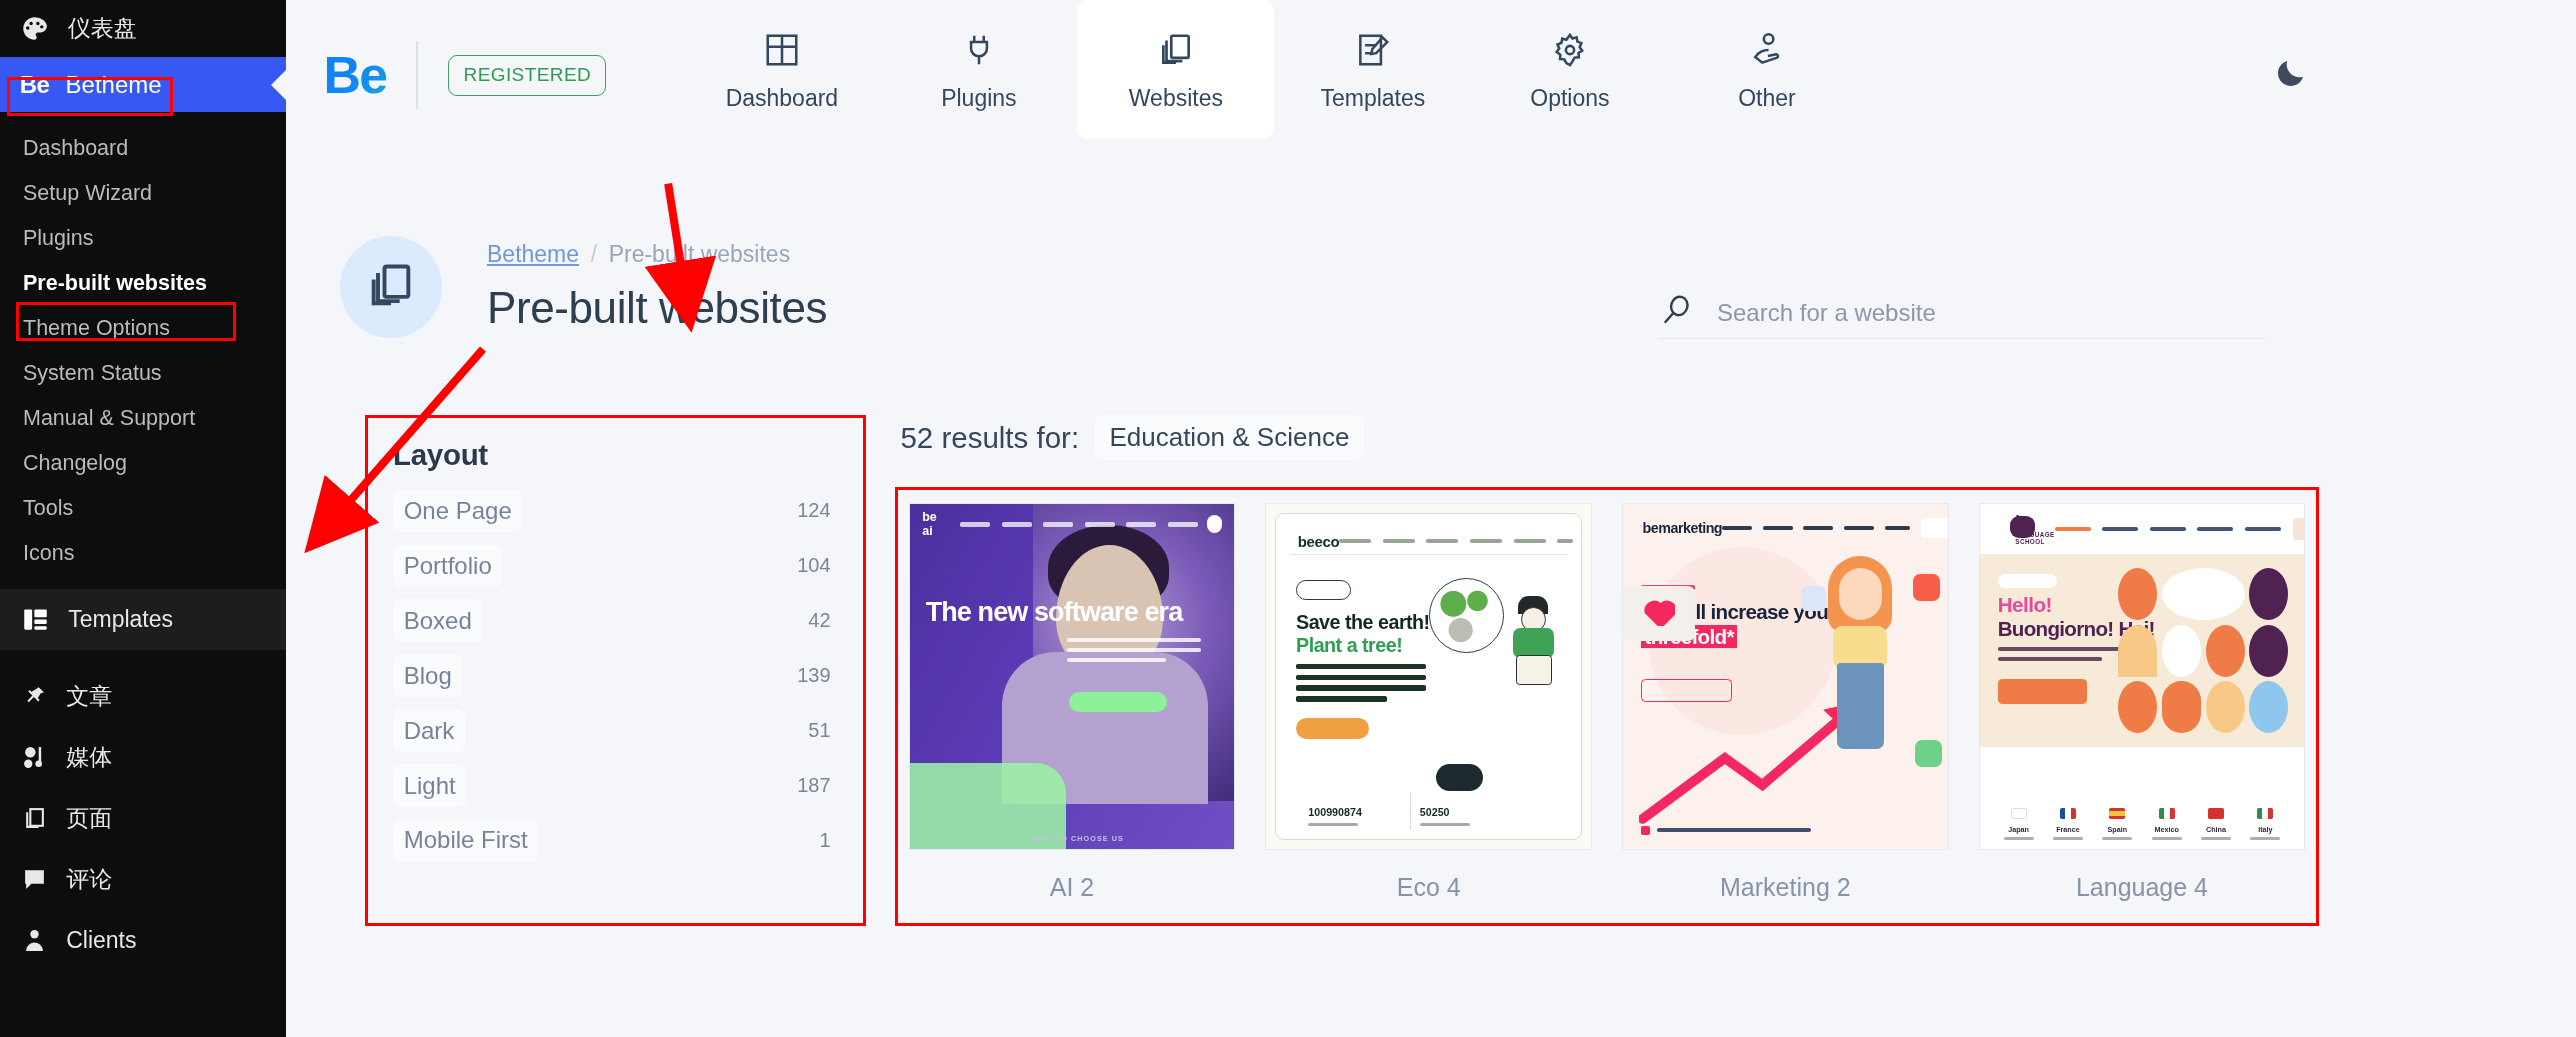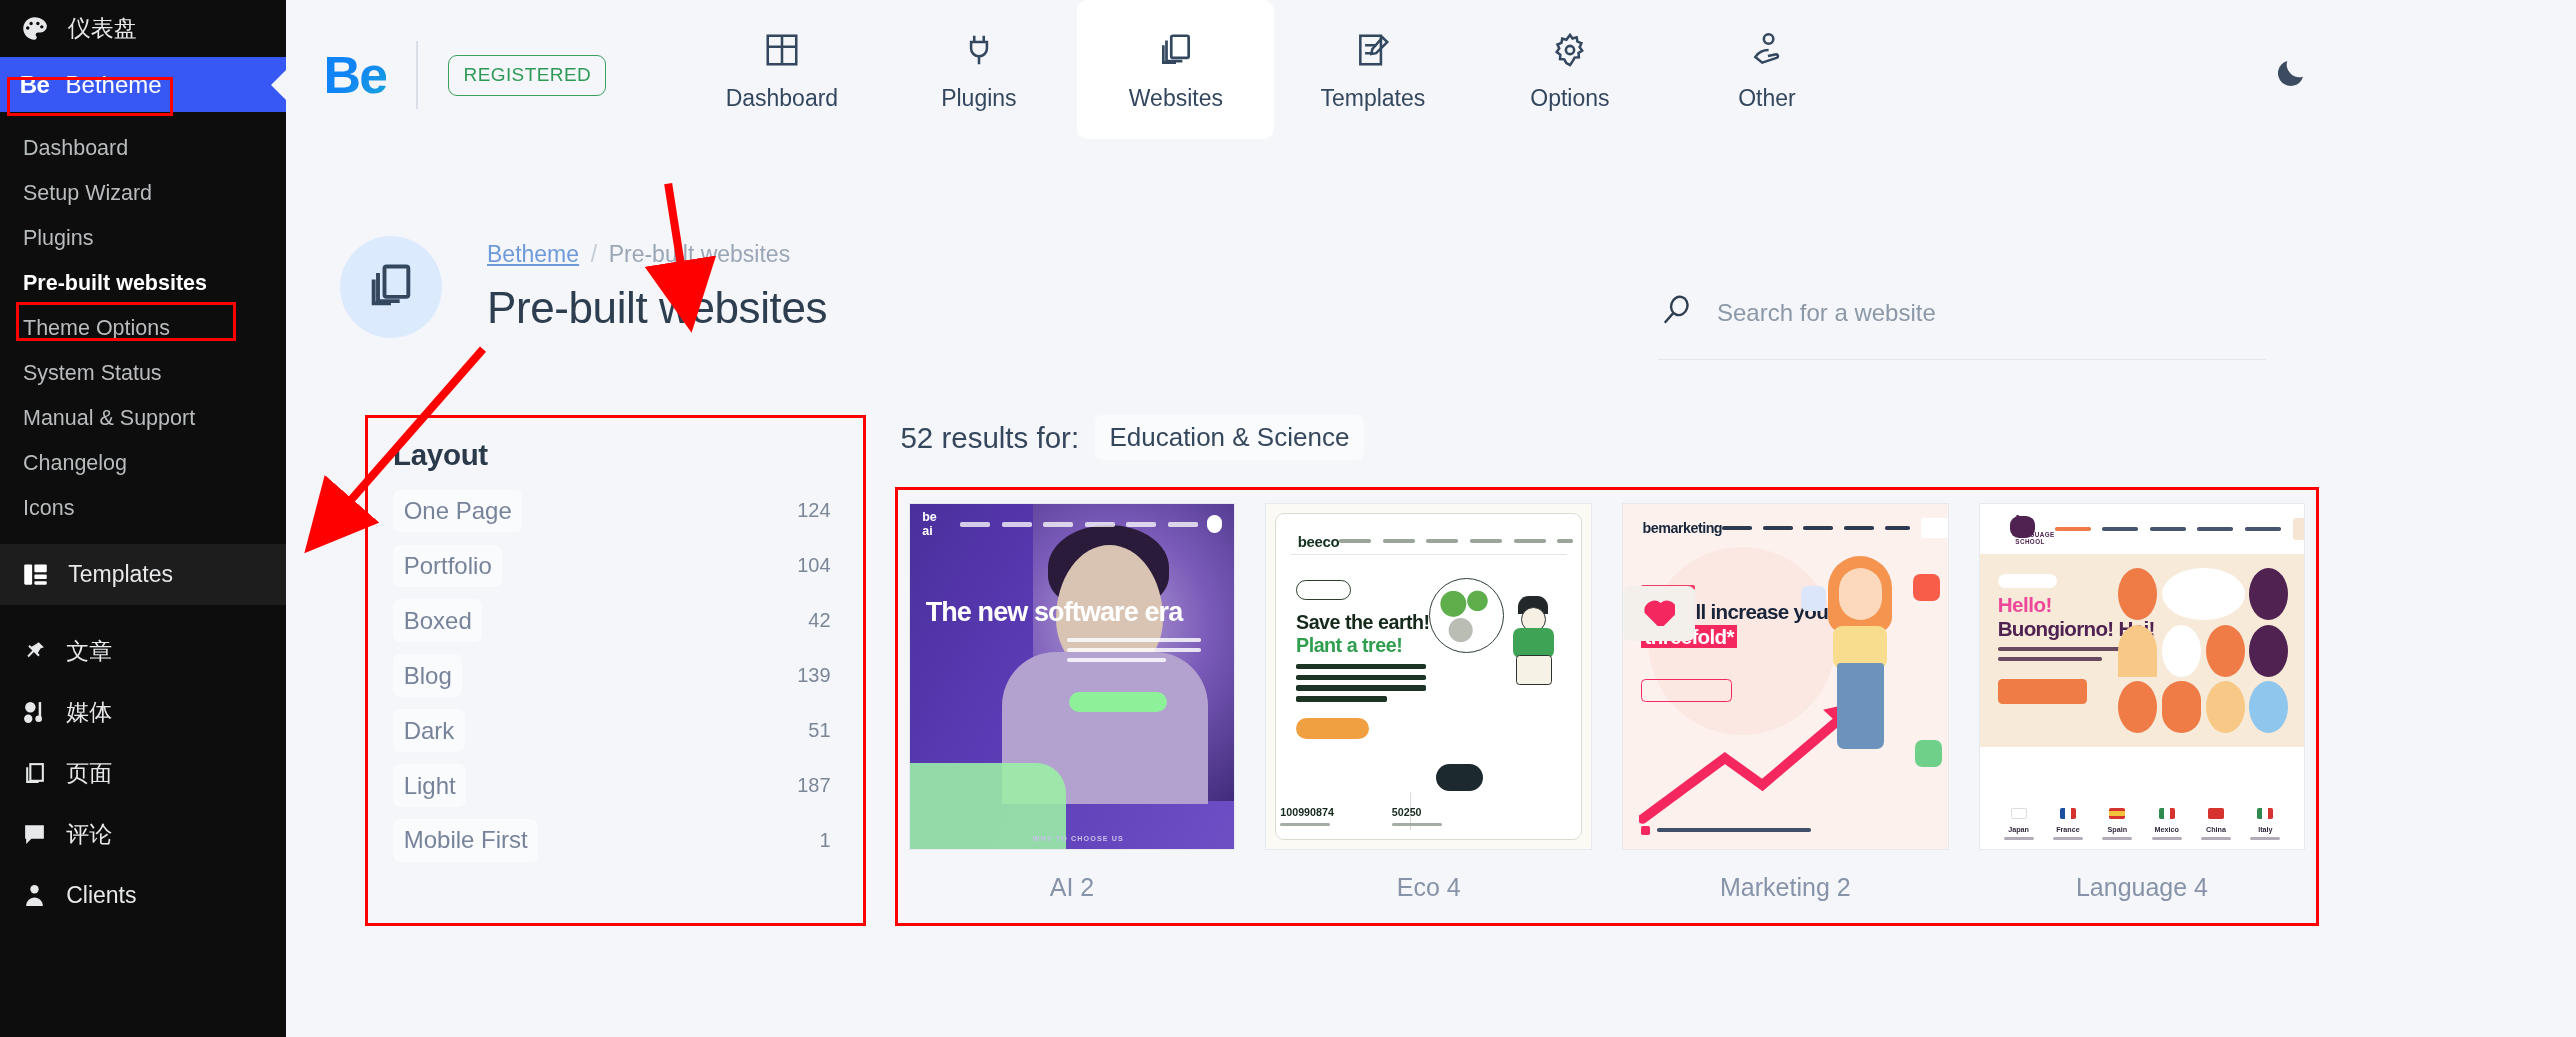--- a/index.html
+++ b/index.html
@@ -111,21 +111,21 @@
   .page-head-text { margin-left: 45px; }
   .breadcrumb { font-size: 23px; color: #9aa6b6; display: flex; align-items: center; gap: 11.6px; }
   .breadcrumb a { color: #6e9ada; text-decoration: underline; }
   .breadcrumb .sep { color: #c3cbd6; }
   .page-title { font-size: 44px; color: #2c3e50; margin-top: 14.3px; letter-spacing: -0.4px; }
 
   
   .search-wrap {
     position: absolute; right: 98px; top: 293px;
     width: 608px; display: flex; align-items: center; gap: 23px;
-    border-bottom: 1.8px solid #e2e7ee; padding-bottom: 27px;
+    border-bottom: 1.8px solid #e2e7ee; padding-bottom: 6px;
   }
   .search-input {
     border: none; outline: none; background: transparent;
     font-size: 24px; color: #6d7a8a; width: 100%;
     font-family: "Liberation Sans", sans-serif;
   }
   .search-input::placeholder { color: #8b98a8; }
 
   
   .content { display: flex; padding: 59px 0 0 0; margin-top: 18px; }
@@ -218,21 +218,21 @@
   .eco-globe { position:absolute; right:77px; top:64px; width:75px; height:75px; border-radius:50%; border:1.8px solid #2e3e33;
     background: radial-gradient(circle at 32% 34%, #5fae4c 0 12.5px, transparent 13.4px),
                 radial-gradient(circle at 65% 30%, #5fae4c 0 9.8px, transparent 10.7px),
                 radial-gradient(circle at 42% 70%, #b9bdb4 0 11.6px, transparent 12.5px); }
   .eco-person { position:absolute; right:23px; top:82px; width:47px; height:94px; }
   .eco-phair { position:absolute; left:7.2px; top:0; width:30px; height:18px; border-radius:10.7px 10.7px 0 0; background:#22282a; }
   .eco-phead { position:absolute; left:9.8px; top:10.7px; width:25px; height:25px; border-radius:50%; background:#f5efe4; border:1.3px solid #2b3230; }
   .eco-pshirt { position:absolute; left:1.8px; top:32px; width:41px; height:30px; border-radius:7.2px; background:#3fa355; }
   .eco-ppants { position:absolute; left:4.5px; top:59px; width:36px; height:30px; background:#f7f2e6; border:1.3px solid #2b3230; border-radius:3.6px; }
   .eco-bag { position:absolute; right:98px; bottom:48px; width:47px; height:27px; border-radius:14.3px; background:#1c2a30; }
-  .eco-stats { position:absolute; left:4px; bottom:12.5px; right:19.7px; display:flex; gap:36px; border-top:0; }
+  .eco-stats { position:absolute; left:32px; bottom:12.5px; right:19.7px; display:flex; gap:36px; border-top:0; }
   .eco-stat b { display:block; font-size:10.7px; color:#16291d; }
   .eco-stat i { display:block; height:3.6px; width:50px; background:#a3ada4; margin-top:4.5px; border-radius:1.8px; }
   .eco-vline { position:absolute; left:134px; bottom:9px; width:0.9px; height:38px; background:#d8ddd3; }
 
   
   .mk-bg { background:#fdf1ee; }
   .mk-blob { position:absolute; left:25px; top:43px; width:188px; height:188px; border-radius:50%; background:#fbe8e3; }
   .mk-nav { position:absolute; top:14.3px; left:16px; right:14.3px; display:flex; align-items:center; }
   .mk-logo { font-size:14.3px; font-weight:bold; color:#16263b; letter-spacing:-0.5px; }
   .mk-arrowlogo { display:inline-block; width:14.3px; height:10.7px; margin-right:3.6px; background:linear-gradient(45deg,transparent 45%,#ef2358 45%); transform:skewX(-12deg); }
@@ -315,20 +315,21 @@
 
     <div class="sub-list">
       <div class="sub-item">Dashboard</div>
       <div class="sub-item">Setup Wizard</div>
       <div class="sub-item">Plugins</div>
       <div class="sub-item current">Pre-built websites</div>
       <div class="sub-item">Theme Options</div>
       <div class="sub-item">System Status</div>
       <div class="sub-item">Manual &amp; Support</div>
       <div class="sub-item">Changelog</div>
+      <div class="sub-item">Tools</div>
       <div class="sub-item">Icons</div>
     </div>
 
     <div class="wp-group">
       <div class="wp-menu-item">
         <span class="ico">
           <svg width="27" height="27" viewBox="0 0 24 24" fill="#ffffff">
             <rect x="2" y="3" width="7" height="18" rx="1"></rect>
             <rect x="11" y="3" width="11" height="7" rx="1"></rect>
             <rect x="11" y="12" width="11" height="4" rx="1"></rect>

